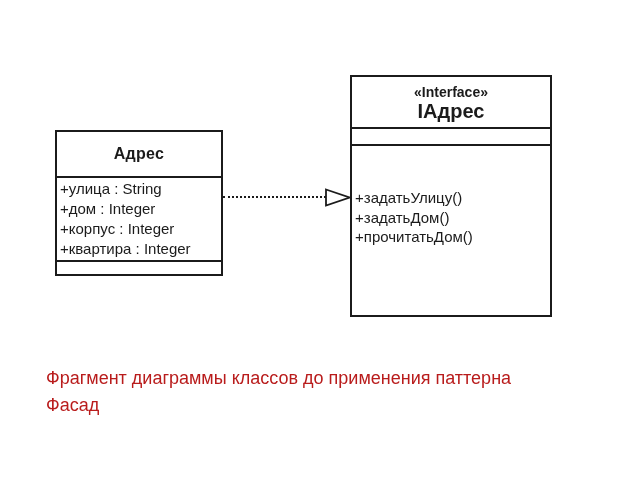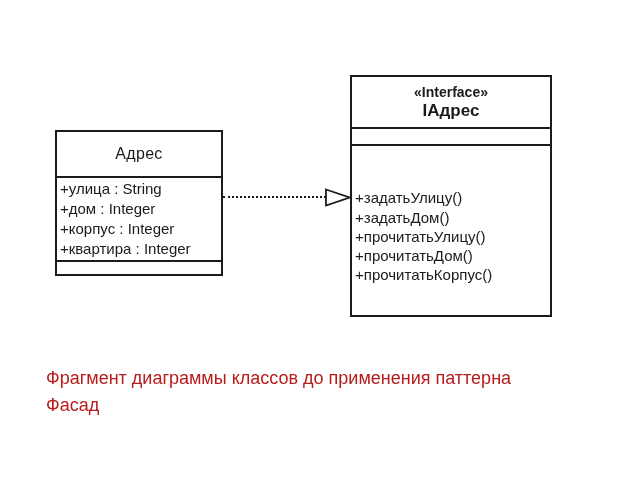--- a/index.html
+++ b/index.html
@@ -23,32 +23,32 @@
   .uml-box * { box-sizing: border-box; }
   .compartment-title {
     border-bottom: 2px solid #1b1b1b;
     display: flex;
     flex-direction: column;
     align-items: center;
     justify-content: center;
   }
   .compartment-title.top-align { justify-content: flex-start; }
   .class-name {
-    font-weight: normal;
+    font-weight: bold;
     font-size: 16px;
     letter-spacing: 0.3px;
   }
   .stereotype {
     font-weight: bold;
     font-size: 14px;
     line-height: 18px;
   }
   .iface-name {
     font-weight: bold;
-    font-size: 17px;
+    font-size: 20px;
     line-height: 20px;
   }
   .compartment-members {
     border-bottom: 2px solid #1b1b1b;
     padding: 1px 2px 0 3px;
     overflow: hidden;
   }
   .member-line {
     font-size: 15px;
     line-height: 20px;
@@ -102,23 +102,21 @@
 
   <div class="uml-box" style="left:350px; top:75px; width:202px; height:242px;">
     <div class="compartment-title top-align" style="height:61px; padding-top:6px;">
       <span class="stereotype">«Interface»</span>
       <span class="iface-name">IАдрес</span>
     </div>
     <div class="compartment-members" style="height:21px;"></div>
     <div class="compartment-ops" style="height:156px;margin-top:40px;">
       <div class="op-line">+задатьУлицу()</div>
       <div class="op-line">+задатьДом()</div>
-      <div class="op-line">+прочитатьУлицу()</div>
       <div class="op-line">+прочитатьДом()</div>
-      <div class="op-line">+прочитатьКорпус()</div>
     </div>
   </div>
 
   <div class="caption" style="left:46px; top:365px;">
     <div>Фрагмент диаграммы классов до применения паттерна</div>
     <div>Фасад</div>
   </div>
 
 </div>
 

